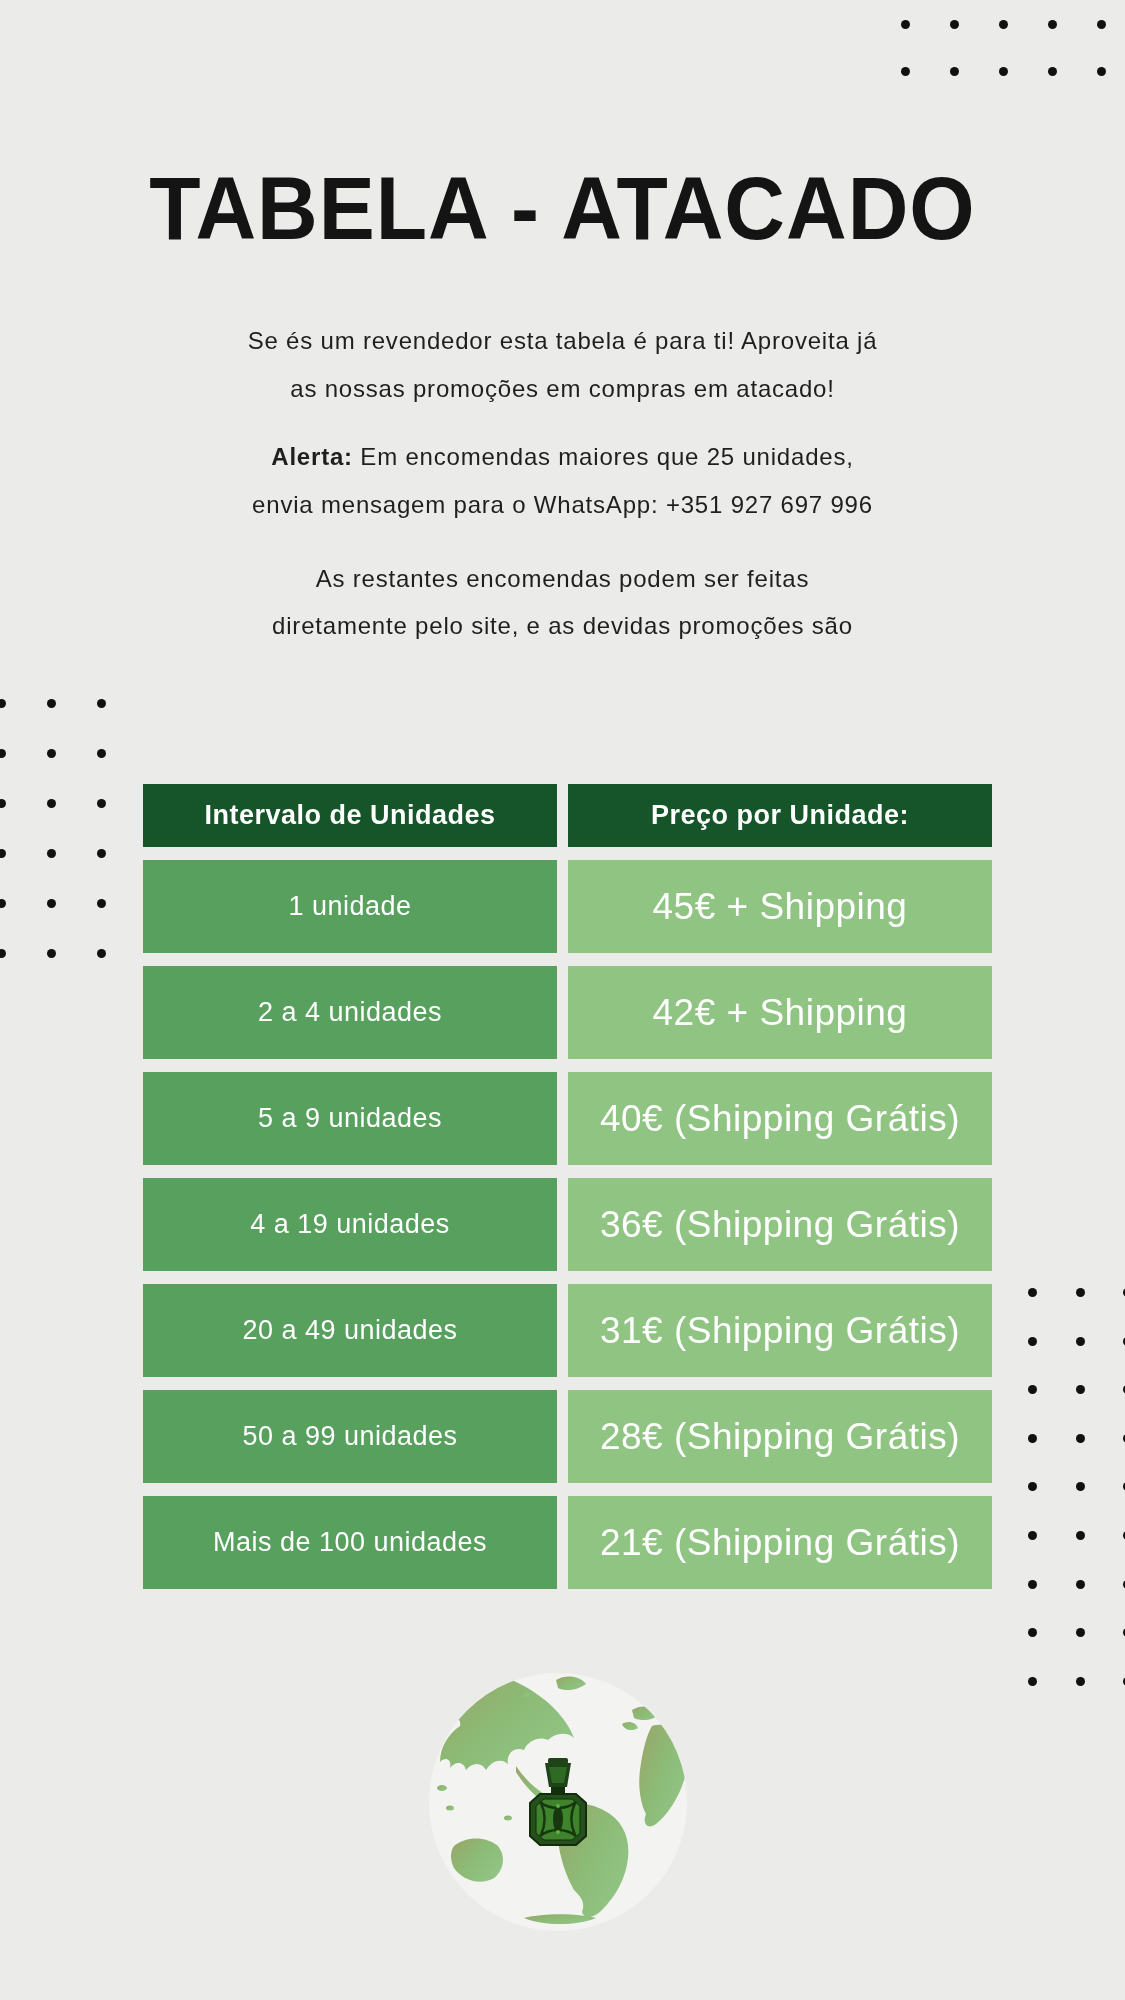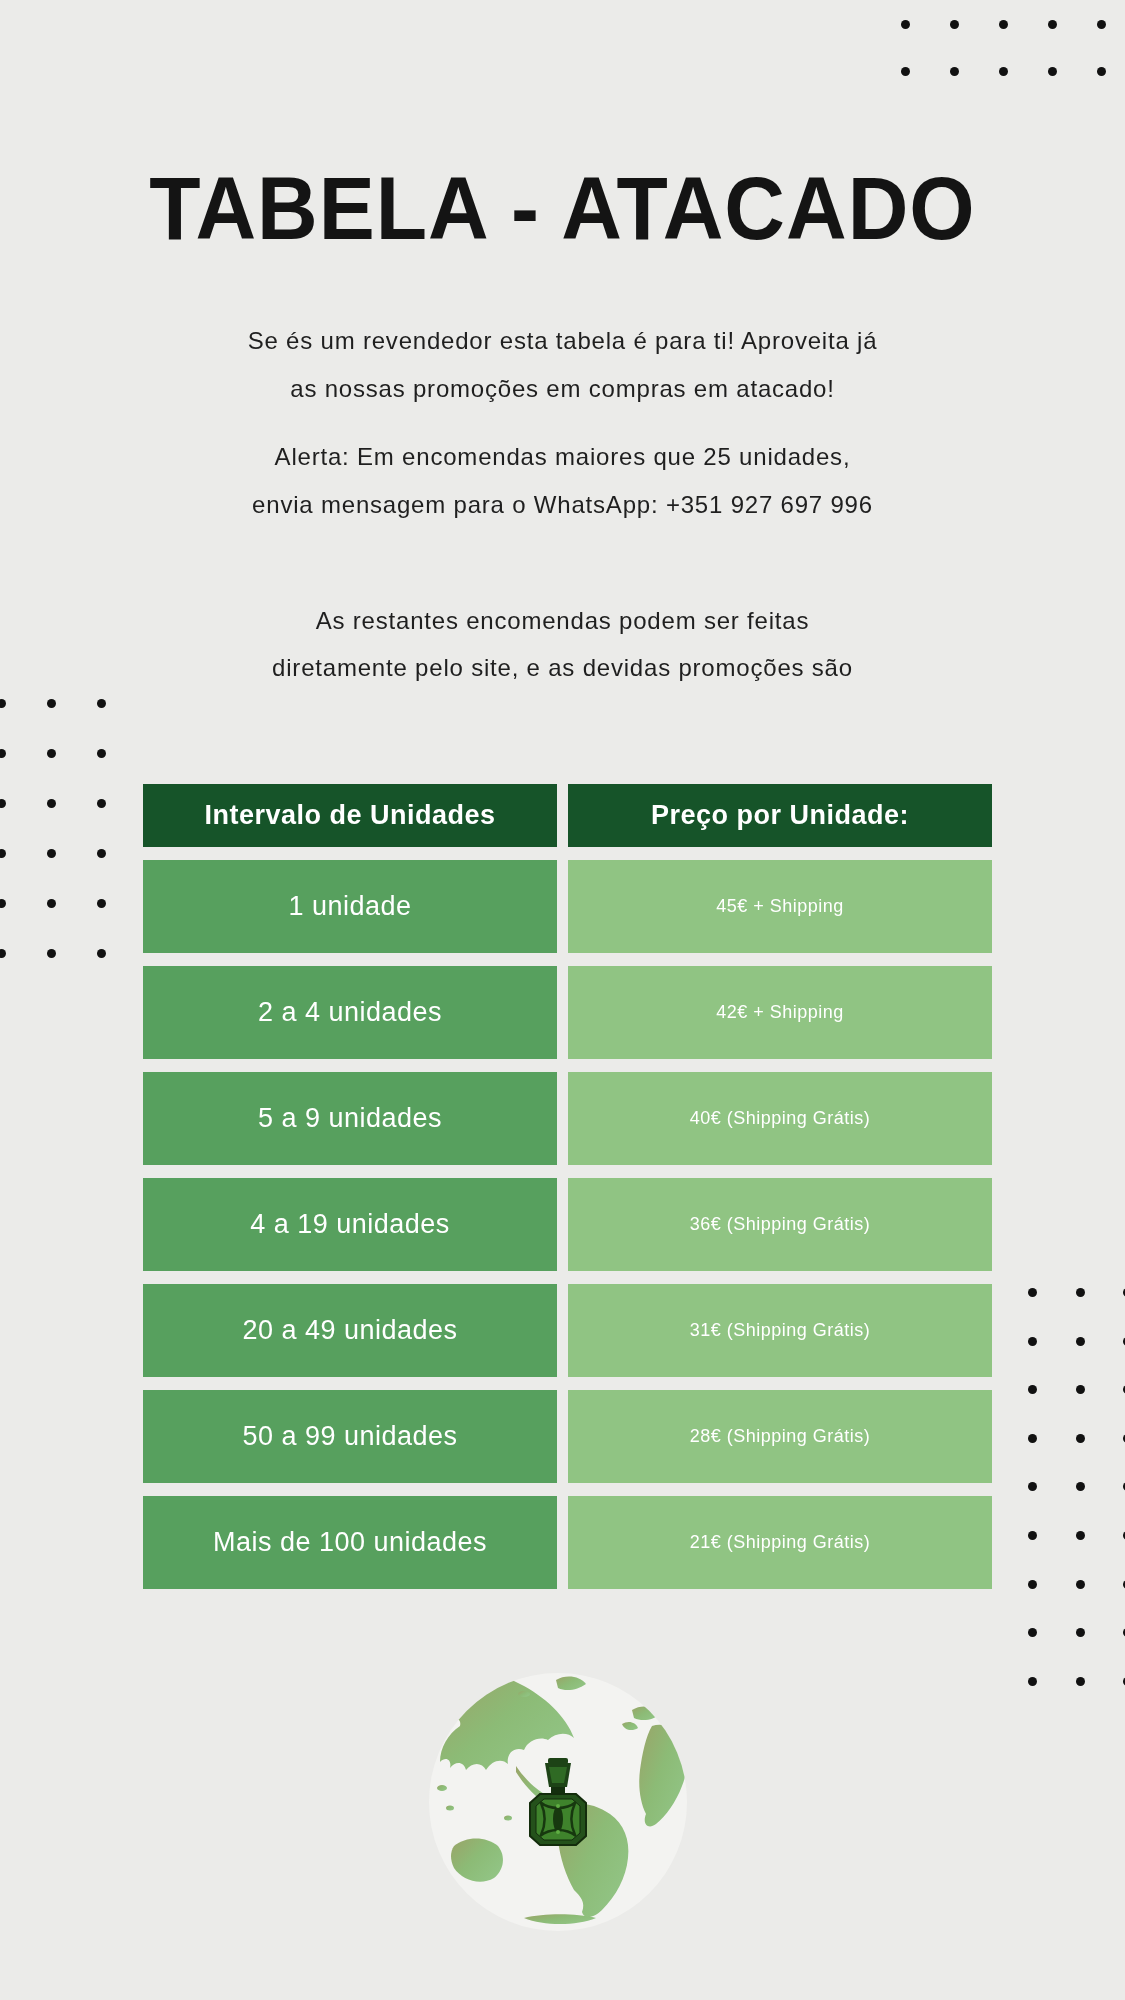--- a/index.html
+++ b/index.html
@@ -21,37 +21,37 @@
     white-space:nowrap;
   }
   .para{
     position:absolute;left:0;width:100%;
     text-align:center;
     font-size:24px;letter-spacing:0.8px;
   }
   .para .line{display:block;}
   #intro{top:293px;line-height:48px;}
   #alert{top:409px;line-height:48px;}
-  #note{top:581px;line-height:47px;margin-top:16px;}
-  .para strong{font-weight:400;}
+  #note{top:539px;line-height:47px;margin-top:16px;}
+  .para strong{font-weight:700;}
 
   .pricing-table{
     position:absolute;left:143px;top:784px;
     display:grid;
     grid-template-columns:414px 424px;
     grid-template-rows:63px repeat(7,93px);
     column-gap:11px;row-gap:13px;
   }
   .cell{
     display:flex;align-items:center;justify-content:center;
     color:#ffffff;text-align:center;letter-spacing:0.5px;
   }
   .cell.head{background:var(--header-green,#165429);font-weight:700;font-size:27px;}
   .cell.range{background:var(--row-green,#57a05e);font-size:27px;}
-  .cell.price{background:var(--price-green,#90c483);font-size:18px;}
+  .cell.price{background:var(--price-green,#90c483);font-size:37px;}
 
   .dotgrid{position:absolute;}
   .dot{position:absolute;width:9px;height:9px;border-radius:50%;background:var(--dot,#111);}
 
   #globe{position:absolute;left:428px;top:1668px;}
 </style>
 </head>
 <body>
 
 <div class="canvas">

